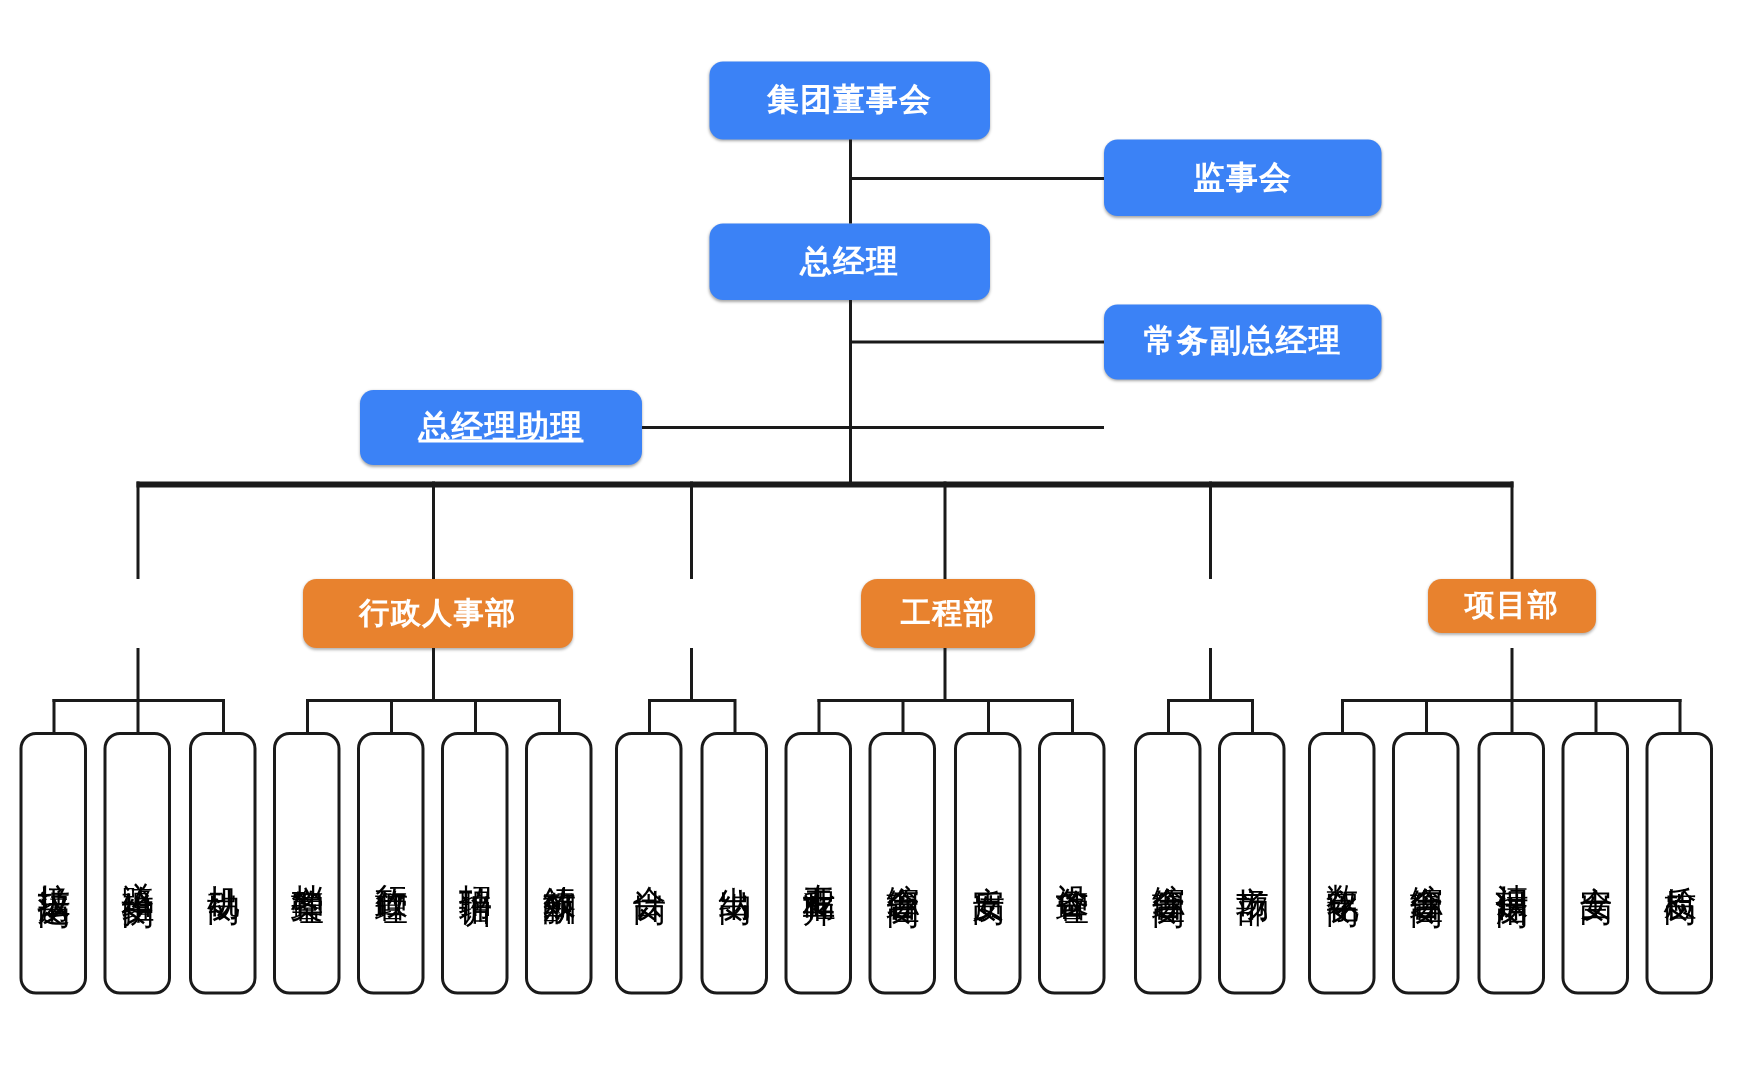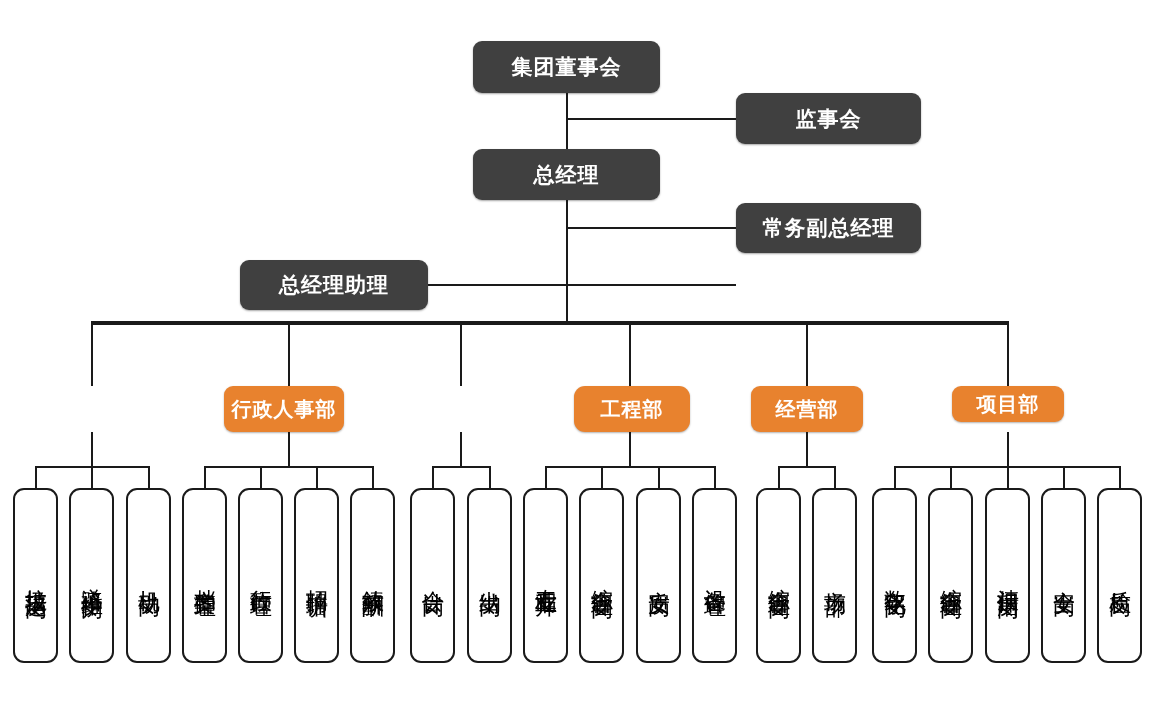--- a/index.html
+++ b/index.html
@@ -30,21 +30,21 @@
     justify-content:center;
     border-radius:9px;
     color:#ffffff;
     font-weight:700;
     letter-spacing:1px;
     text-align:center;
     line-height:1.1;
     user-select:none;
   }
   .node.blue{
-    background:#404040;
+    background:#3b82f6;
     box-shadow:0 1px 2px rgba(0,0,0,0.35);
     font-size:21px;
   }
   .node.orange{
     background:#e8822e;
     box-shadow:0 1px 2px rgba(0,0,0,0.3);
     font-size:20px;
   }
   
   .leaf{
@@ -75,21 +75,21 @@
 
   <div class="node blue" style="left:473px;top:41px;width:187px;height:52px;">集团董事会</div>
 
   <div class="node blue" style="left:736px;top:93px;width:185px;height:51px;">监事会</div>
 
   <div class="node blue" style="left:473px;top:149px;width:187px;height:51px;">总经理</div>
 
   <div class="node blue" style="left:736px;top:203px;width:185px;height:50px;">常务副总经理</div>
 
 
-  <div class="node blue" style="left:240px;top:260px;width:188px;height:50px;">总经理助理</div>
+  <div class="node blue" style="left:240px;top:260px;width:188px;height:50px;text-decoration:underline;">总经理助理</div>
 
   <div class="line v" style="left:566px;top:93px;height:56px;"></div>
 
   <div class="line h" style="left:566px;top:118px;width:170px;"></div>
 
   <div class="line v" style="left:566px;top:200px;height:124px;"></div>
 
   <div class="line h" style="left:566px;top:227px;width:170px;"></div>
 
   <div class="line h" style="left:566px;top:284px;width:170px;"></div>
@@ -98,23 +98,22 @@
 
   <div class="line h thick" style="left:91px;top:321px;width:918px;"></div>
 
   <div class="line v" style="left:91px;top:321px;height:65px;"></div>
   <div class="line v" style="left:288px;top:321px;height:65px;"></div>
   <div class="line v" style="left:460px;top:321px;height:65px;"></div>
   <div class="line v" style="left:629px;top:321px;height:65px;"></div>
   <div class="line v" style="left:806px;top:321px;height:65px;"></div>
   <div class="line v" style="left:1007px;top:321px;height:65px;"></div>
 
-  <div class="node orange" style="left:224px;top:386px;width:120px;height:46px;">行政人事部</div>
+  <div class="node orange" style="left:202px;top:386px;width:180px;height:46px;">行政人事部</div>
   <div class="node orange" style="left:574px;top:386px;width:116px;height:46px;border-radius:11px;">工程部</div>
-  <div class="node orange" style="left:751px;top:386px;width:112px;height:46px;">经营部</div>
   <div class="node orange" style="left:952px;top:386px;width:112px;height:36px;">项目部</div>
 
   <div class="line v" style="left:91px;top:432px;height:35px;"></div>
   <div class="line h" style="left:35px;top:466px;width:114px;"></div>
   <div class="line v" style="left:35px;top:466px;height:22px;"></div>
   <div class="line v" style="left:91px;top:466px;height:22px;"></div>
   <div class="line v" style="left:148px;top:466px;height:22px;"></div>
 
   <div class="line v" style="left:288px;top:432px;height:35px;"></div>
   <div class="line h" style="left:204px;top:466px;width:170px;"></div>

